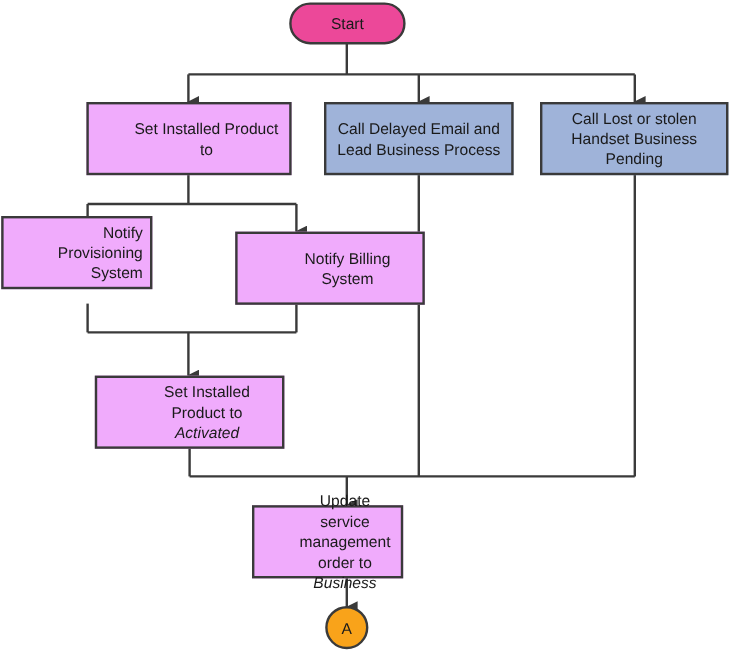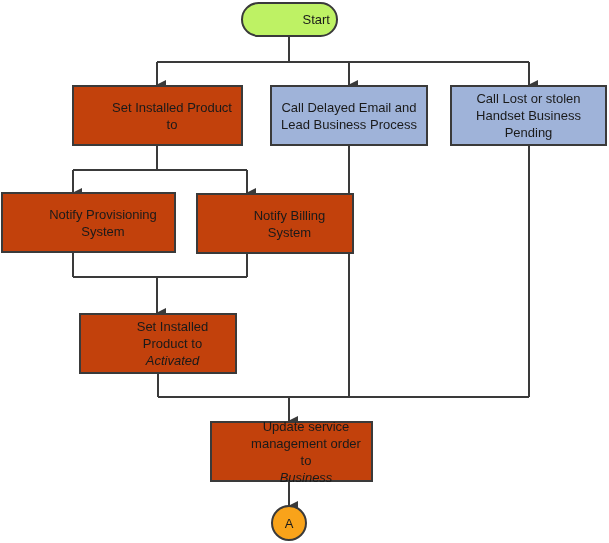--- a/index.html
+++ b/index.html
@@ -2,23 +2,23 @@
 <html><head>
 <meta charset="utf-8">
 <style>
   html, body { margin: 0; padding: 0; background: #ffffff; }
   body { width: 609px; height: 543px; position: relative; overflow: hidden;
          font-family: "Liberation Sans", sans-serif; }
   #canvas { position: absolute; left: 0; top: 0; }
   .node { position: absolute; box-sizing: border-box; border: 2px solid #3a3a3a;
           display: flex; align-items: center; justify-content: center; text-align: center;
           font-size: 13px; line-height: 17px; color: #1a1a1a; padding: 2px 6px; }
-  .light { background: #c2410c; padding-left: 35px; }
+  .light { background: #f0abfc; padding-left: 35px; }
   .dark  { background: #9fb3d9; }
-  .term  { background: #bef264; border-radius: 20px; font-size: 13px; justify-content: flex-end; }
+  .term  { background: #ec4899; border-radius: 20px; font-size: 13px; }
   .conn  { background: #f9a31a; border-radius: 50%; font-size: 13px; }
   .node i { font-style: italic; }
 </style>
 </head>
 <body>
 
 <svg id="canvas" width="609" height="543">
   <defs>
     <marker id="arr" markerWidth="10" markerHeight="10" refX="5" refY="9" orient="auto" markerUnits="userSpaceOnUse">
       <path d="M0,0 L10,0 L5,10 Z" fill="#3a3a3a"></path>
@@ -63,35 +63,35 @@
 </div>
 
 <div class="node dark" style="left:270px; top:85px; width:158px; height:61px;">
   <span>Call Delayed Email and Lead Business Process</span>
 </div>
 
 <div class="node dark" style="left:450px; top:85px; width:157px; height:61px;">
   <span>Call Lost or stolen Handset Business Pending</span>
 </div>
 
-<div class="node light" style="left:1px; top:192px; width:175px; height:61px;">
+<div class="node light" style="left:1px; top:180px; width:126px; height:61px;text-align:right;">
   <span>Notify Provisioning System</span>
 </div>
 
 <div class="node light" style="left:168px; top:193px; width:158px; height:61px;margin-left:28px;">
   <span>Notify Billing System</span>
 </div>
 
 <div class="node light" style="left:79px; top:313px; width:158px; height:61px;">
   <div style="width:120px;">
     <span>Set Installed Product to </span><i>Activated</i>
   </div>
 </div>
 
-<div class="node light" style="left:210px; top:421px; width:163px; height:61px;">
+<div class="node light" style="left:210px; top:421px; width:126px; height:61px;">
   <div>
     <span>Update service management order to</span><br>
     <i>Business</i>
   </div>
 </div>
 
 <div class="node conn" style="left:271px; top:505px; width:36px; height:36px; padding:0;">
   <span>A</span>
 </div>
 

